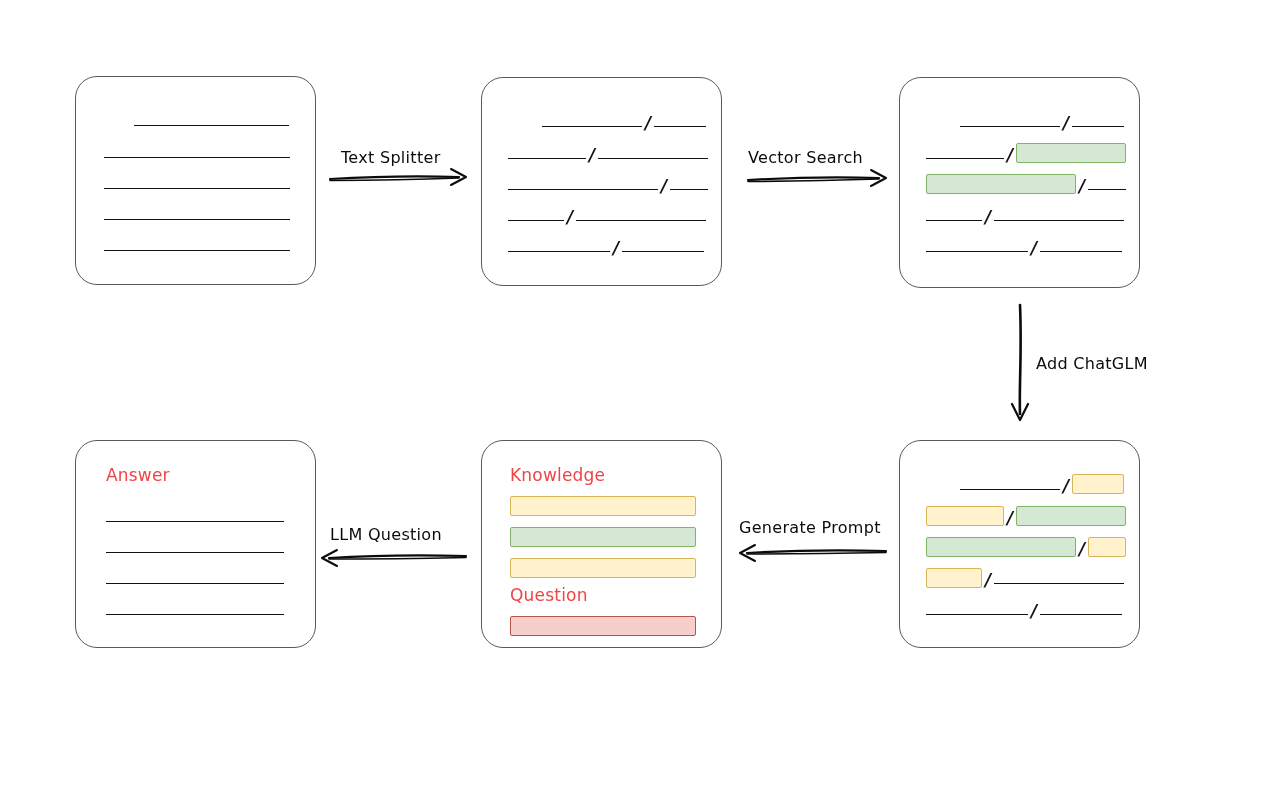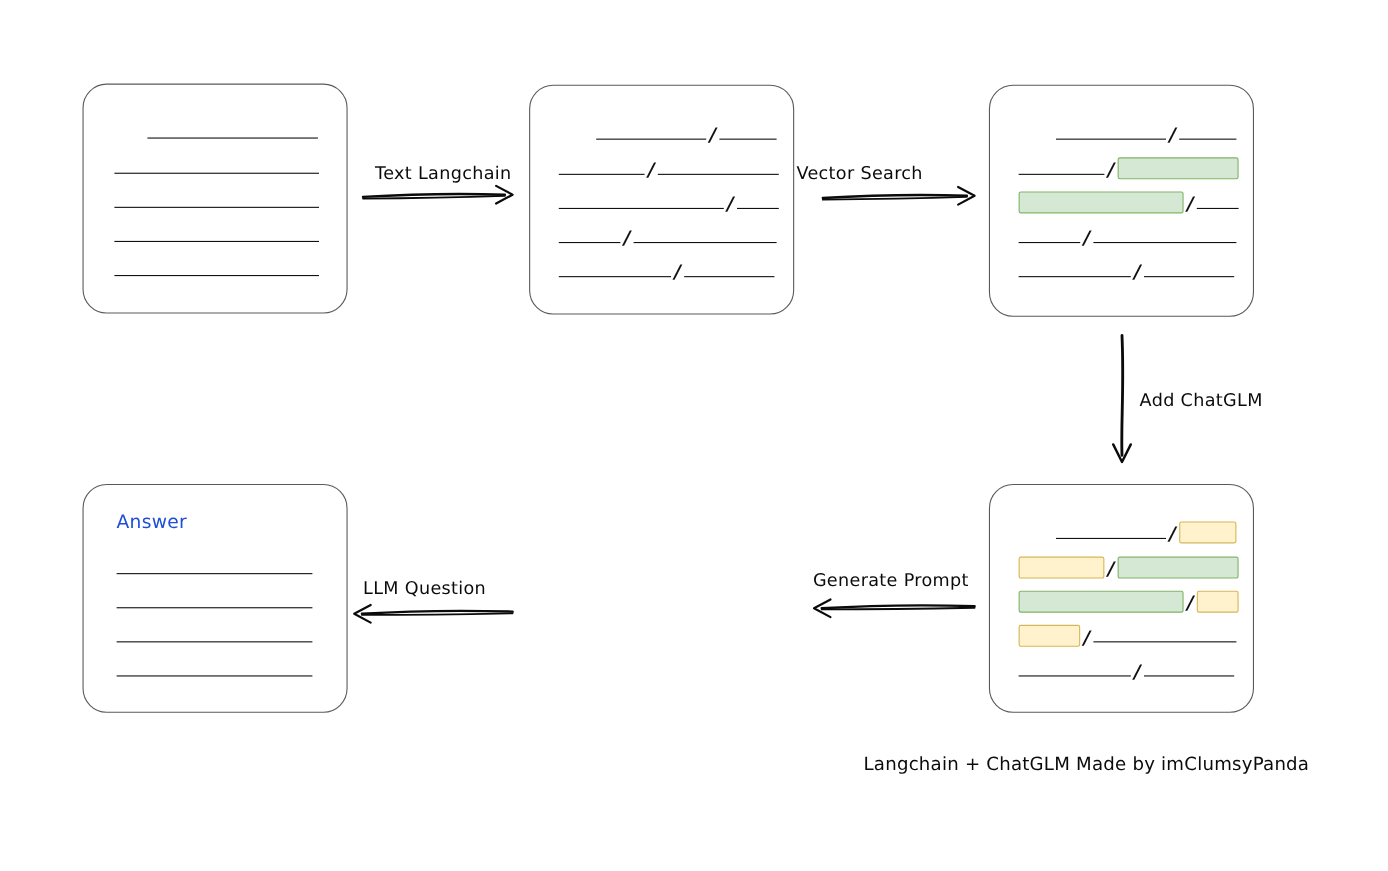--- a/index.html
+++ b/index.html
@@ -65,21 +65,21 @@
     display: block;
   }
   .chip-green { background: #d5e8d4; border: 1.3px solid #82b366; }
   .chip-yellow { background: #fff2cc; border: 1.3px solid #d6b656; }
   .chip-red { background: #f8cecc; border: 1.3px solid #b85450; }
 
   .kv-label {
     position: absolute;
     font-size: 17px;
     letter-spacing: 0.2px;
-    color: #1d4ed8;
+    color: #ef4444;
     white-space: nowrap;
   }
   .bar {
     position: absolute;
     box-sizing: border-box;
     height: 20px;
     border-radius: 2px;
   }
   .edge-label {
     position: absolute;
@@ -204,20 +204,30 @@
           <span class="slash">/</span>
           <span class="rule-seg" style="width: 130px; margin-left: 0px;"></span>
         </div>
         <div class="rule-row" style="top: 156px; left: 0px;">
           <span class="rule-seg" style="width: 102px; margin-left: 26px;"></span>
           <span class="slash">/</span>
           <span class="rule-seg" style="width: 82px; margin-left: 0px;"></span>
         </div>
       </div>
     </div>
+    <div class="node-box" style="left: 481px; top: 440px; width: 241px; height: 208px;">
+      <div class="box-inner">
+        <div class="kv-label" style="left: 28px; top: 24px;">Knowledge</div>
+        <div class="bar chip-yellow" style="left: 28px; top: 55px; width: 186px;"></div>
+        <div class="bar chip-green" style="left: 28px; top: 86px; width: 186px;"></div>
+        <div class="bar chip-yellow" style="left: 28px; top: 117px; width: 186px;"></div>
+        <div class="kv-label" style="left: 28px; top: 144px;">Question</div>
+        <div class="bar chip-red" style="left: 28px; top: 175px; width: 186px;"></div>
+      </div>
+    </div>
     <div class="node-box" style="left: 75px; top: 440px; width: 241px; height: 208px;">
       <div class="box-inner">
         <div class="kv-label" style="left: 30px; top: 24px;">Answer</div>
         <div class="rule-row" style="top: 63px; left: 0px;">
           <span class="rule-seg" style="width: 178px; margin-left: 30px;"></span>
         </div>
         <div class="rule-row" style="top: 94px; left: 0px;">
           <span class="rule-seg" style="width: 178px; margin-left: 30px;"></span>
         </div>
         <div class="rule-row" style="top: 125px; left: 0px;">
@@ -228,29 +238,29 @@
         </div>
       </div>
     </div>
     <svg class="edge" width="176" height="42" viewBox="0 0 176 42" style="left: 310px; top: 157px;">
       <g stroke="#0b0b0b" fill="none" stroke-linecap="round" stroke-linejoin="round">
         <path d="M 20 22 Q 88 18 149 20" stroke-width="2.2"></path>
         <path d="M 20 23.5 Q 88 23 149 21" stroke-width="1.6"></path>
         <path d="M 141 12 L 156 20 L 141 28" stroke-width="2.0"></path>
       </g>
     </svg>
-    <div class="edge-label" style="left: 341px; top: 148px;">Text Langchain</div>
+    <div class="edge-label" style="left: 341px; top: 148px;">Text Splitter</div>
     <svg class="edge" width="178" height="42" viewBox="0 0 178 42" style="left: 728px; top: 158px;">
       <g stroke="#0b0b0b" fill="none" stroke-linecap="round" stroke-linejoin="round">
         <path d="M 20 22 Q 89 18 151 20" stroke-width="2.2"></path>
         <path d="M 20 23.5 Q 89 23 151 21" stroke-width="1.6"></path>
         <path d="M 143 12 L 158 20 L 143 28" stroke-width="2.0"></path>
       </g>
     </svg>
-    <div class="edge-label" style="left: 724px; top: 148px;">Vector Search</div>
+    <div class="edge-label" style="left: 748px; top: 148px;">Vector Search</div>
     <svg class="edge" width="40" height="155" viewBox="0 0 40 155" style="left: 1000px; top: 285px;">
       <g stroke="#0b0b0b" fill="none" stroke-linecap="round" stroke-linejoin="round">
         <path d="M 20 20 C 22 66, 19 100.5, 20 129" stroke-width="2.6"></path>
         <path d="M 12 119 L 20 135 L 28 119" stroke-width="2.2"></path>
       </g>
     </svg>
     <div class="edge-label" style="left: 1036px; top: 354px;">Add ChatGLM</div>
     <svg class="edge" width="186" height="42" viewBox="0 0 186 42" style="left: 720px; top: 531px;">
       <g stroke="#0b0b0b" fill="none" stroke-linecap="round" stroke-linejoin="round">
         <path d="M 166 20 Q 93 18 27 22" stroke-width="2.2"></path>
@@ -260,14 +270,13 @@
     </svg>
     <div class="edge-label" style="left: 739px; top: 518px; text-align: center;">Generate Prompt</div>
     <svg class="edge" width="184" height="42" viewBox="0 0 184 42" style="left: 302px; top: 536px;">
       <g stroke="#0b0b0b" fill="none" stroke-linecap="round" stroke-linejoin="round">
         <path d="M 164 20 Q 92 18 27 22" stroke-width="2.2"></path>
         <path d="M 164 21.5 Q 92 23 27 23" stroke-width="1.6"></path>
         <path d="M 35 14 L 20 22 L 35 30" stroke-width="2.0"></path>
       </g>
     </svg>
     <div class="edge-label" style="left: 330px; top: 525px;">LLM Question</div>
-    <div class="caption" style="left: 785px; top: 685px;">Langchain + ChatGLM Made by imClumsyPanda</div>
   </div>
 
 </body></html>

